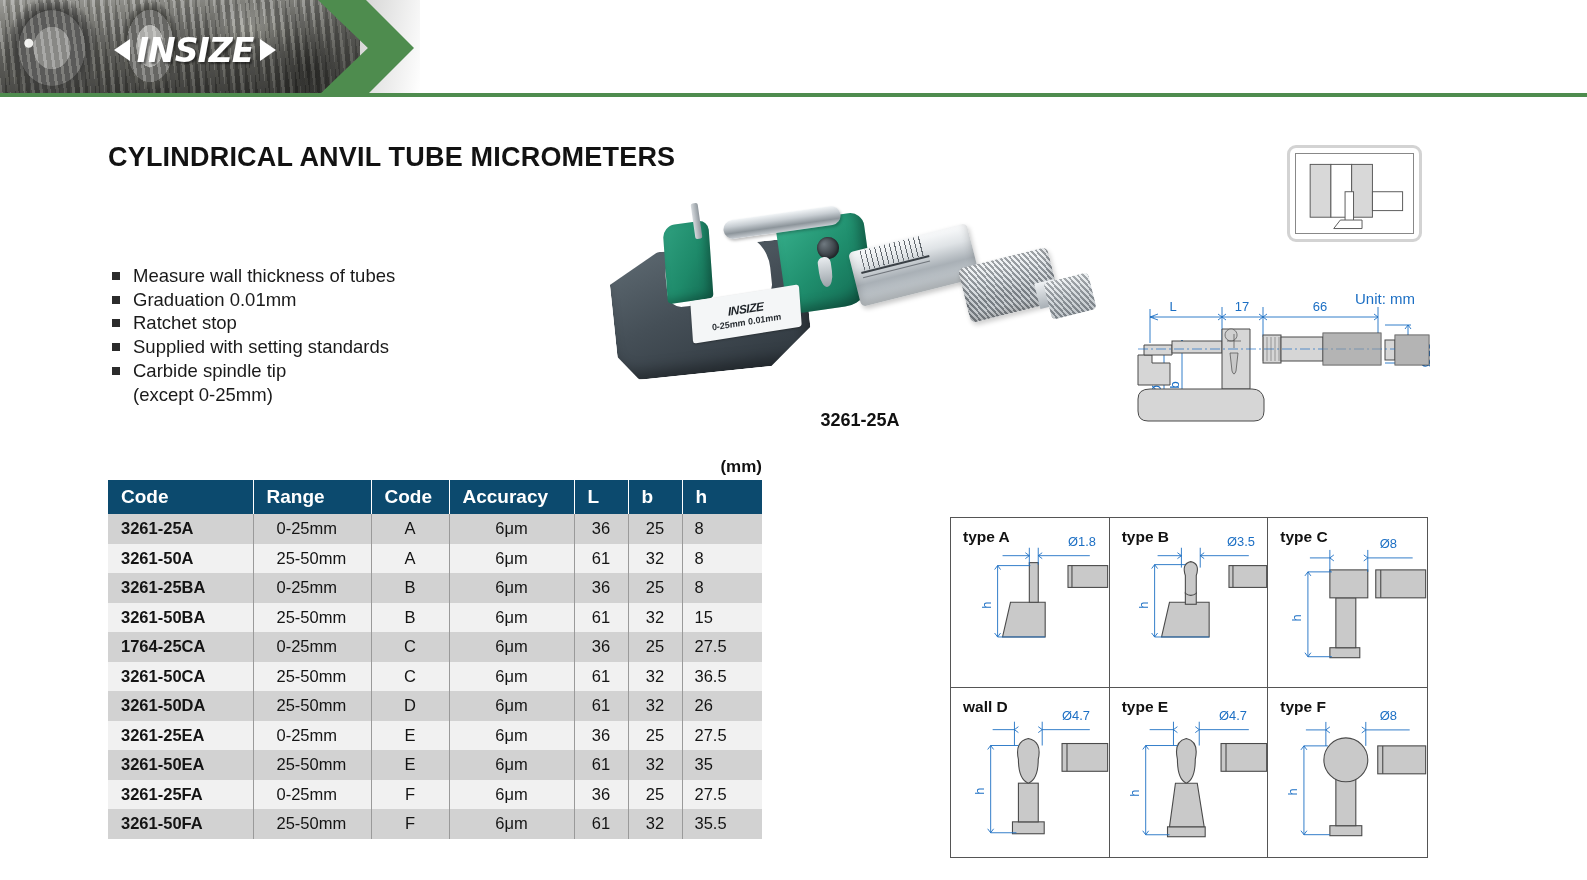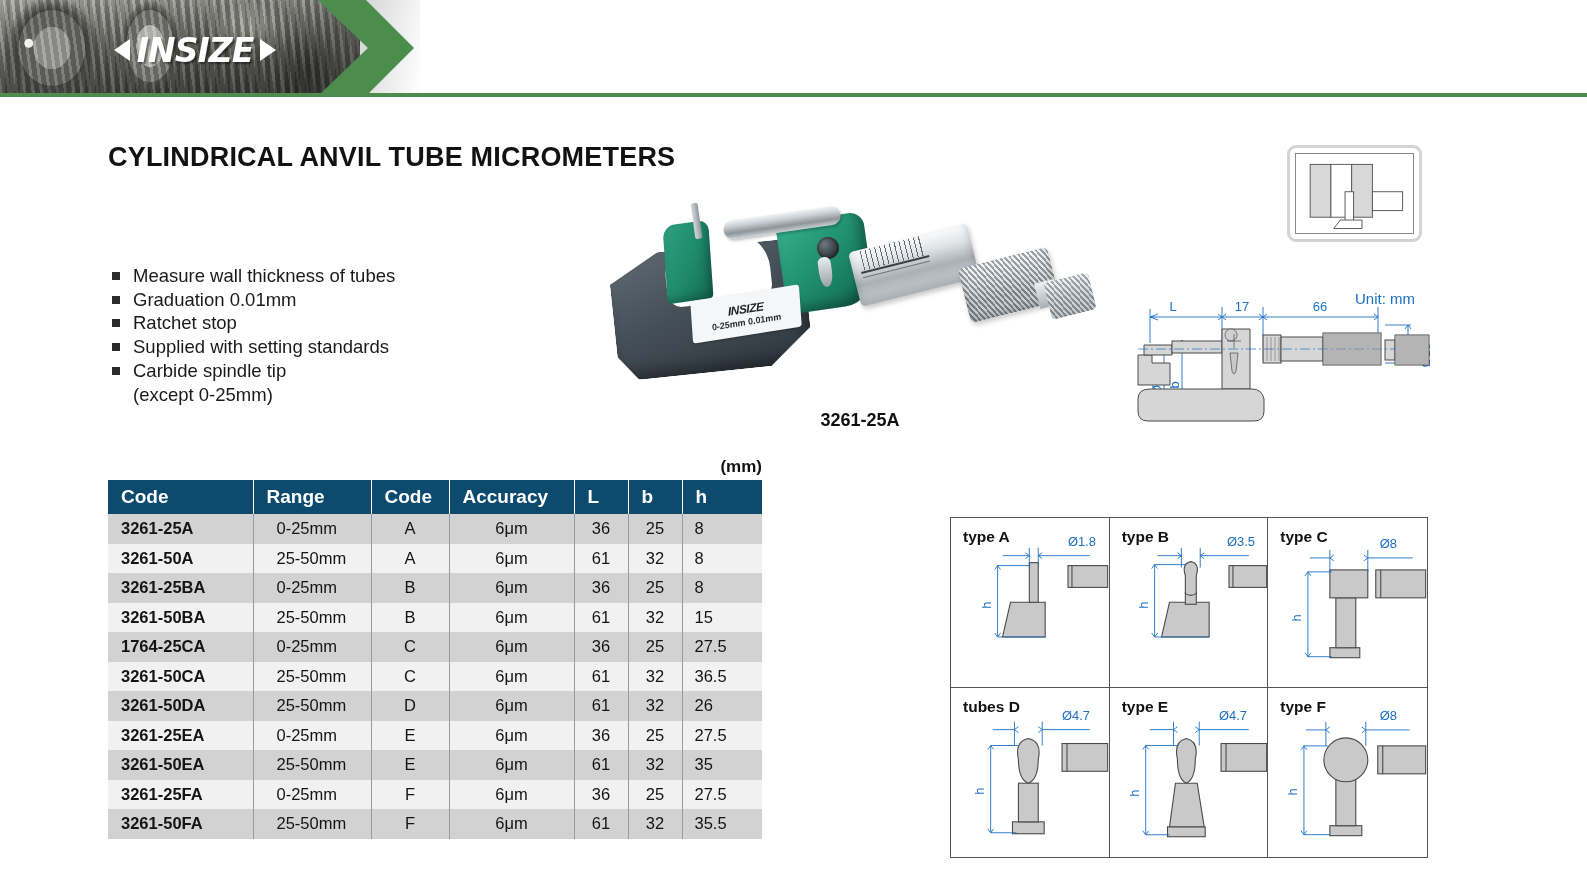--- a/index.html
+++ b/index.html
@@ -692,21 +692,21 @@
         <line x1="40" y1="139" x2="64" y2="139"></line>
         <path d="M37 58 L40 54 L43 58"></path>
         <path d="M37 135 L40 139 L43 135"></path>
       </g>
       <text x="112" y="30" fill="#1c6fc4" font-size="13" font-family="Liberation Sans, sans-serif">Ø8</text>
       <text x="0" y="0" fill="#1c6fc4" font-size="13" font-family="Liberation Sans, sans-serif" transform="translate(33,100) rotate(-90)" text-anchor="middle">h</text>
     </svg>
   </div>
 
   <div class="type-cell">
-    <span class="type-label">tubes D</span>
+    <span class="type-label">wall D</span>
     <svg class="type-svg" viewBox="0 0 159 170">
       <g fill="#c9c9c9" stroke="#4a4a4a" stroke-width="1.1">
         <rect x="62" y="135" width="32" height="12"></rect>
         <rect x="68" y="96" width="20" height="39"></rect>
         <path d="M68 72 Q64 54 78 51 Q92 54 88 72 Q88 92 78 96 Q68 92 68 72 Z"></path>
         <rect x="112" y="56" width="46" height="28"></rect>
         <line x1="117" y1="56" x2="117" y2="84"></line>
       </g>
       <g stroke="#1c6fc4" stroke-width="0.9" fill="none">
         <line x1="64" y1="34" x2="64" y2="58"></line>

